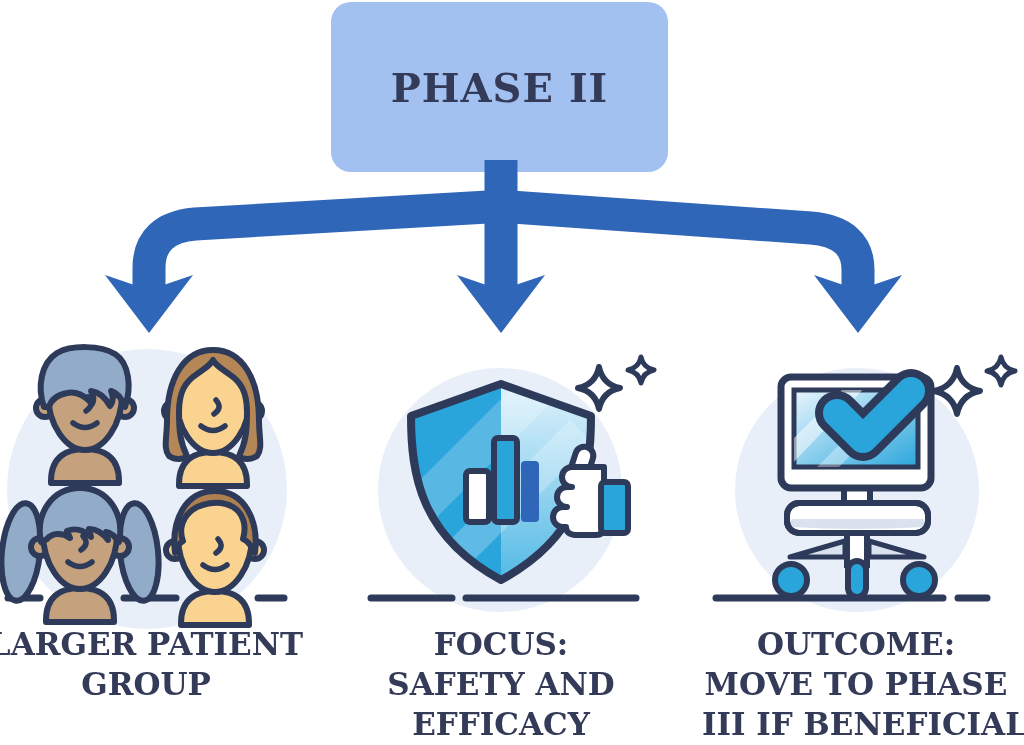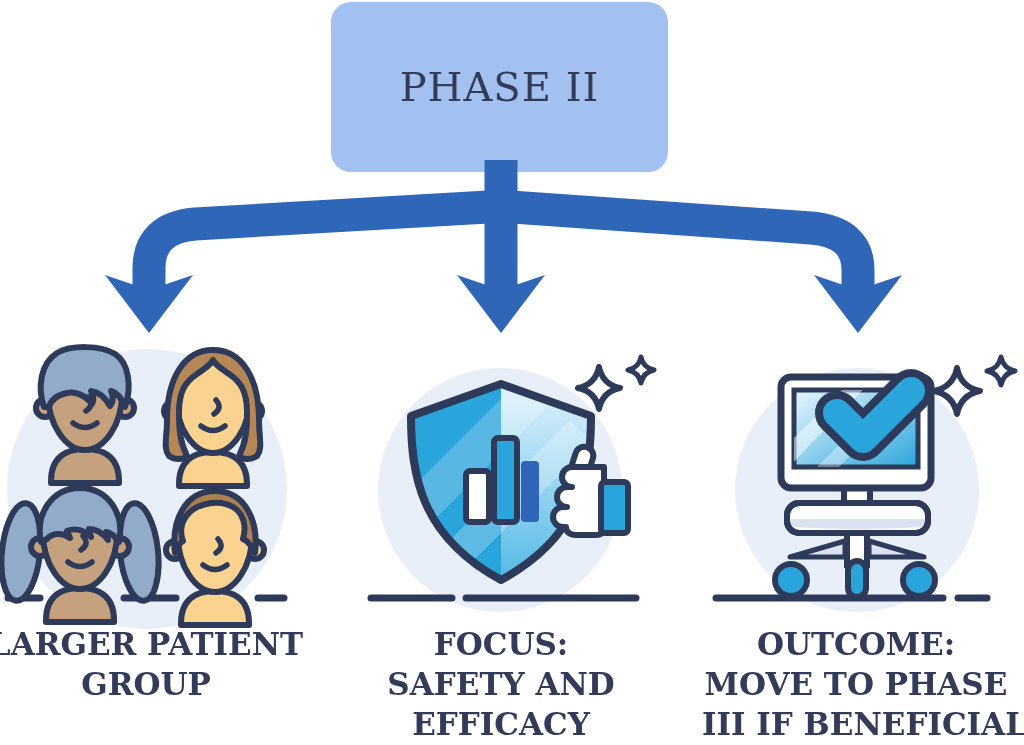--- a/index.html
+++ b/index.html
@@ -7,21 +7,21 @@
     position:relative; width:1024px; height:745px; overflow:hidden;
     background:#ffffff;
     font-family:"DejaVu Serif","Liberation Serif",serif;
   }
   .phase-box {
     position:absolute; left:331px; top:2px; width:337px; height:170px;
     background:#A2C0F0; border-radius:20px;
     display:flex; align-items:center; justify-content:center;
   }
   .phase-title {
-    font-size:40px; font-weight:normal; color:#343B58; letter-spacing:1px;
+    font-size:40px; font-weight:bold; color:#343B58; letter-spacing:1px;
   }
   .illus { position:absolute; left:0; top:0; }
   .branch-label {
     position:absolute; top:624px; text-align:center;
     font-size:31px; font-weight:bold; color:#343B58; line-height:40px;
     letter-spacing:0px; white-space:nowrap;
   }
   .branch-label.left   { left:-14px; width:320px; }
   .branch-label.middle { left:346px; width:310px; }
   .branch-label.right  { left:702px; width:308px; }

